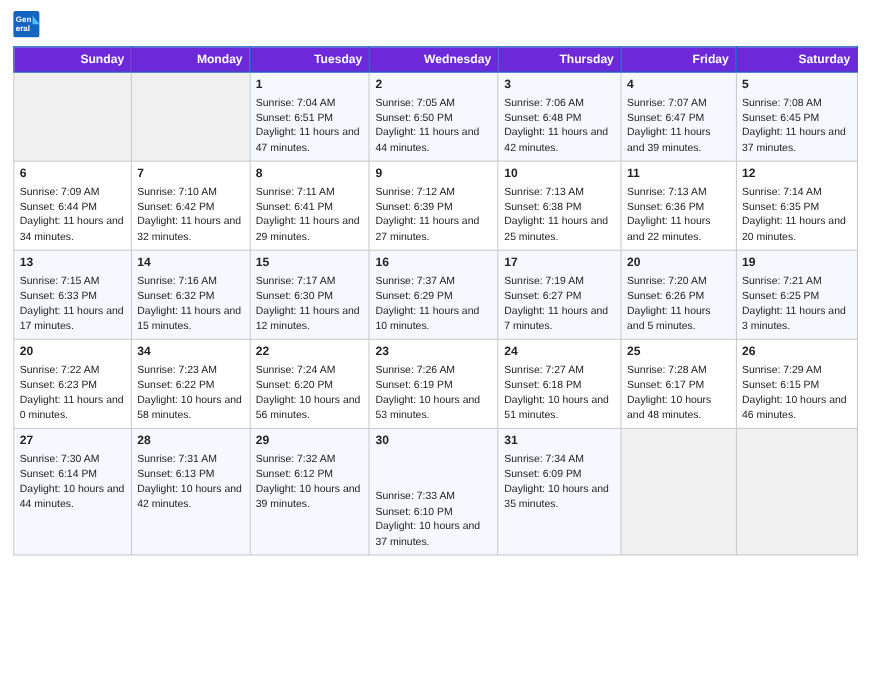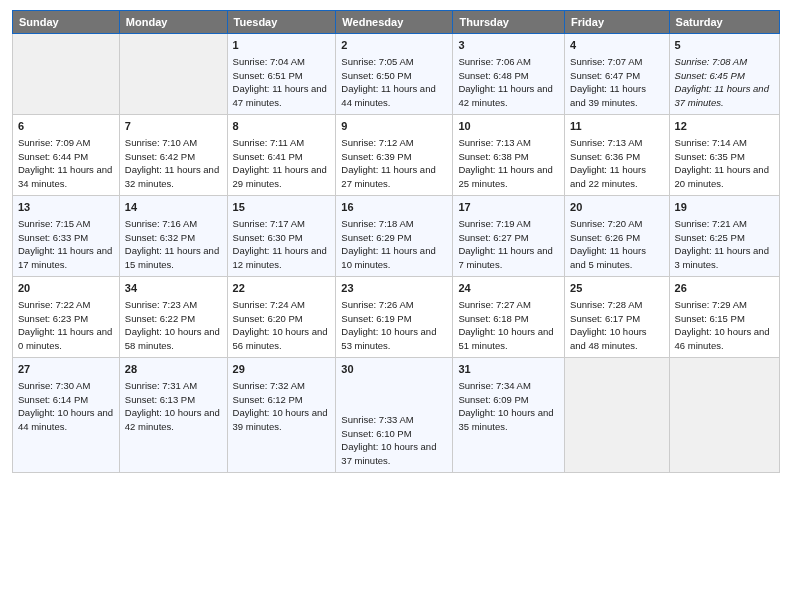--- a/index.html
+++ b/index.html
@@ -45,23 +45,23 @@
       font-size: 14px;
       color: #444;
       font-weight: normal;
     }
     table {
       width: 100%;
       border-collapse: collapse;
       font-size: 10px;
     }
     thead tr th {
-      background: #737373;
+      background: #6d28d9;
       color: #fff;
-      text-align: left;
+      text-align: right;
       padding: 5px 6px;
       font-size: 11px;
       font-weight: bold;
       border: 1px solid #1565c0;
     }
     tbody tr td {
       border: 1px solid #ccc;
       vertical-align: top;
       padding: 4px 5px;
       height: 72px;
@@ -87,20 +87,40 @@
       line-height: 1.45;
     }
     .empty-cell {
       background: #f0f0f0 !important;
     }
   </style>
 </head>
 <body>
 
 <div class="page">
+  <div class="header">
+    <div class="logo">
+      <svg class="logo-icon" viewBox="0 0 30 30" xmlns="http://www.w3.org/2000/svg">
+        <rect x="0" y="0" width="30" height="30" rx="3" fill="#1565c0"></rect>
+        <text x="3" y="13" font-size="9" font-weight="bold" fill="white" font-family="Arial">Gen</text>
+        <text x="3" y="23" font-size="9" font-weight="bold" fill="white" font-family="Arial">eral</text>
+        <polygon points="22,5 30,15 22,15" fill="#4fc3f7"></polygon>
+      </svg>
+      <div>
+        <div style="font-size:13px;font-weight:bold;color:#1a1a2e;line-height:1.2;">
+          <span style="color:#1565c0;"></span>
+        </div>
+        <div style="font-size:13px;font-weight:bold;color:#1a1a2e;line-height:1.2;"></div>
+      </div>
+    </div>
+    <div class="title-area">
+      <h1></h1>
+      <h2></h2>
+    </div>
+  </div>
 
   <table>
     <thead>
       <tr>
       <th>Sunday</th>
           <th>Monday</th>
           <th>Tuesday</th>
           <th>Wednesday</th>
           <th>Thursday</th>
           <th>Friday</th>
@@ -130,21 +150,21 @@
 Daylight: 11 hours and 42 minutes.</div>
           </td>
           <td>
             <span class="day-num">4</span>
             <div class="day-info" style="white-space: pre-line;">Sunrise: 7:07 AM
 Sunset: 6:47 PM
 Daylight: 11 hours and 39 minutes.</div>
           </td>
           <td>
             <span class="day-num">5</span>
-            <div class="day-info" style="white-space: pre-line; font-style: italic;">Sunrise: 7:08 AM
+            <div class="day-info" style="white-space: pre-line;">Sunrise: 7:08 AM
 Sunset: 6:45 PM
 Daylight: 11 hours and 37 minutes.</div>
           </td>
         </tr>
         <tr>
           <td>
             <span class="day-num">6</span>
             <div class="day-info" style="white-space: pre-line;">Sunrise: 7:09 AM
 Sunset: 6:44 PM
 Daylight: 11 hours and 34 minutes.</div>
@@ -200,21 +220,21 @@
 Daylight: 11 hours and 15 minutes.</div>
           </td>
           <td>
             <span class="day-num">15</span>
             <div class="day-info" style="white-space: pre-line;">Sunrise: 7:17 AM
 Sunset: 6:30 PM
 Daylight: 11 hours and 12 minutes.</div>
           </td>
           <td>
             <span class="day-num">16</span>
-            <div class="day-info" style="white-space: pre-line;">Sunrise: 7:18 AM
+            <div class="day-info" style="white-space: pre-line;">Sunrise: 7:37 AM
 Sunset: 6:29 PM
 Daylight: 11 hours and 10 minutes.</div>
           </td>
           <td>
             <span class="day-num">17</span>
             <div class="day-info" style="white-space: pre-line;">Sunrise: 7:19 AM
 Sunset: 6:27 PM
 Daylight: 11 hours and 7 minutes.</div>
           </td>
           <td>

